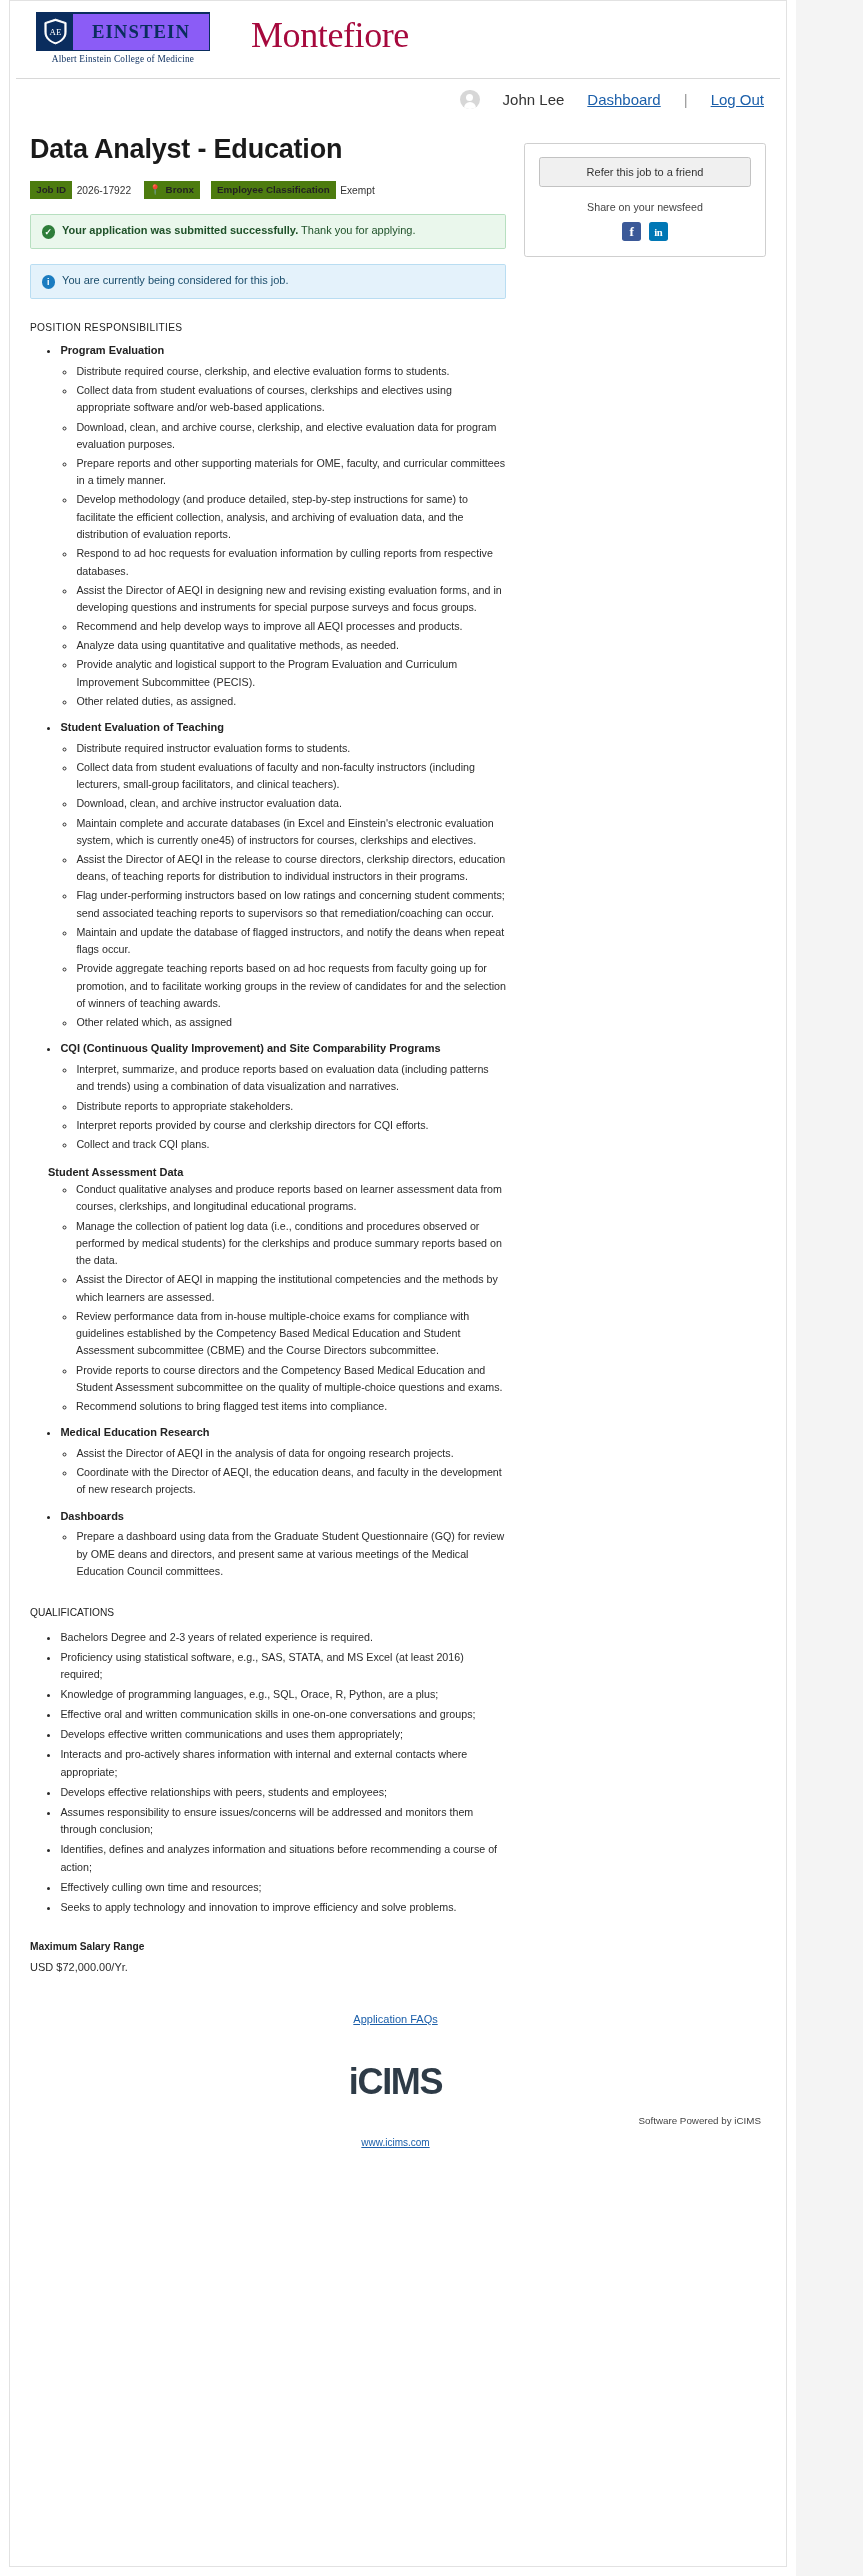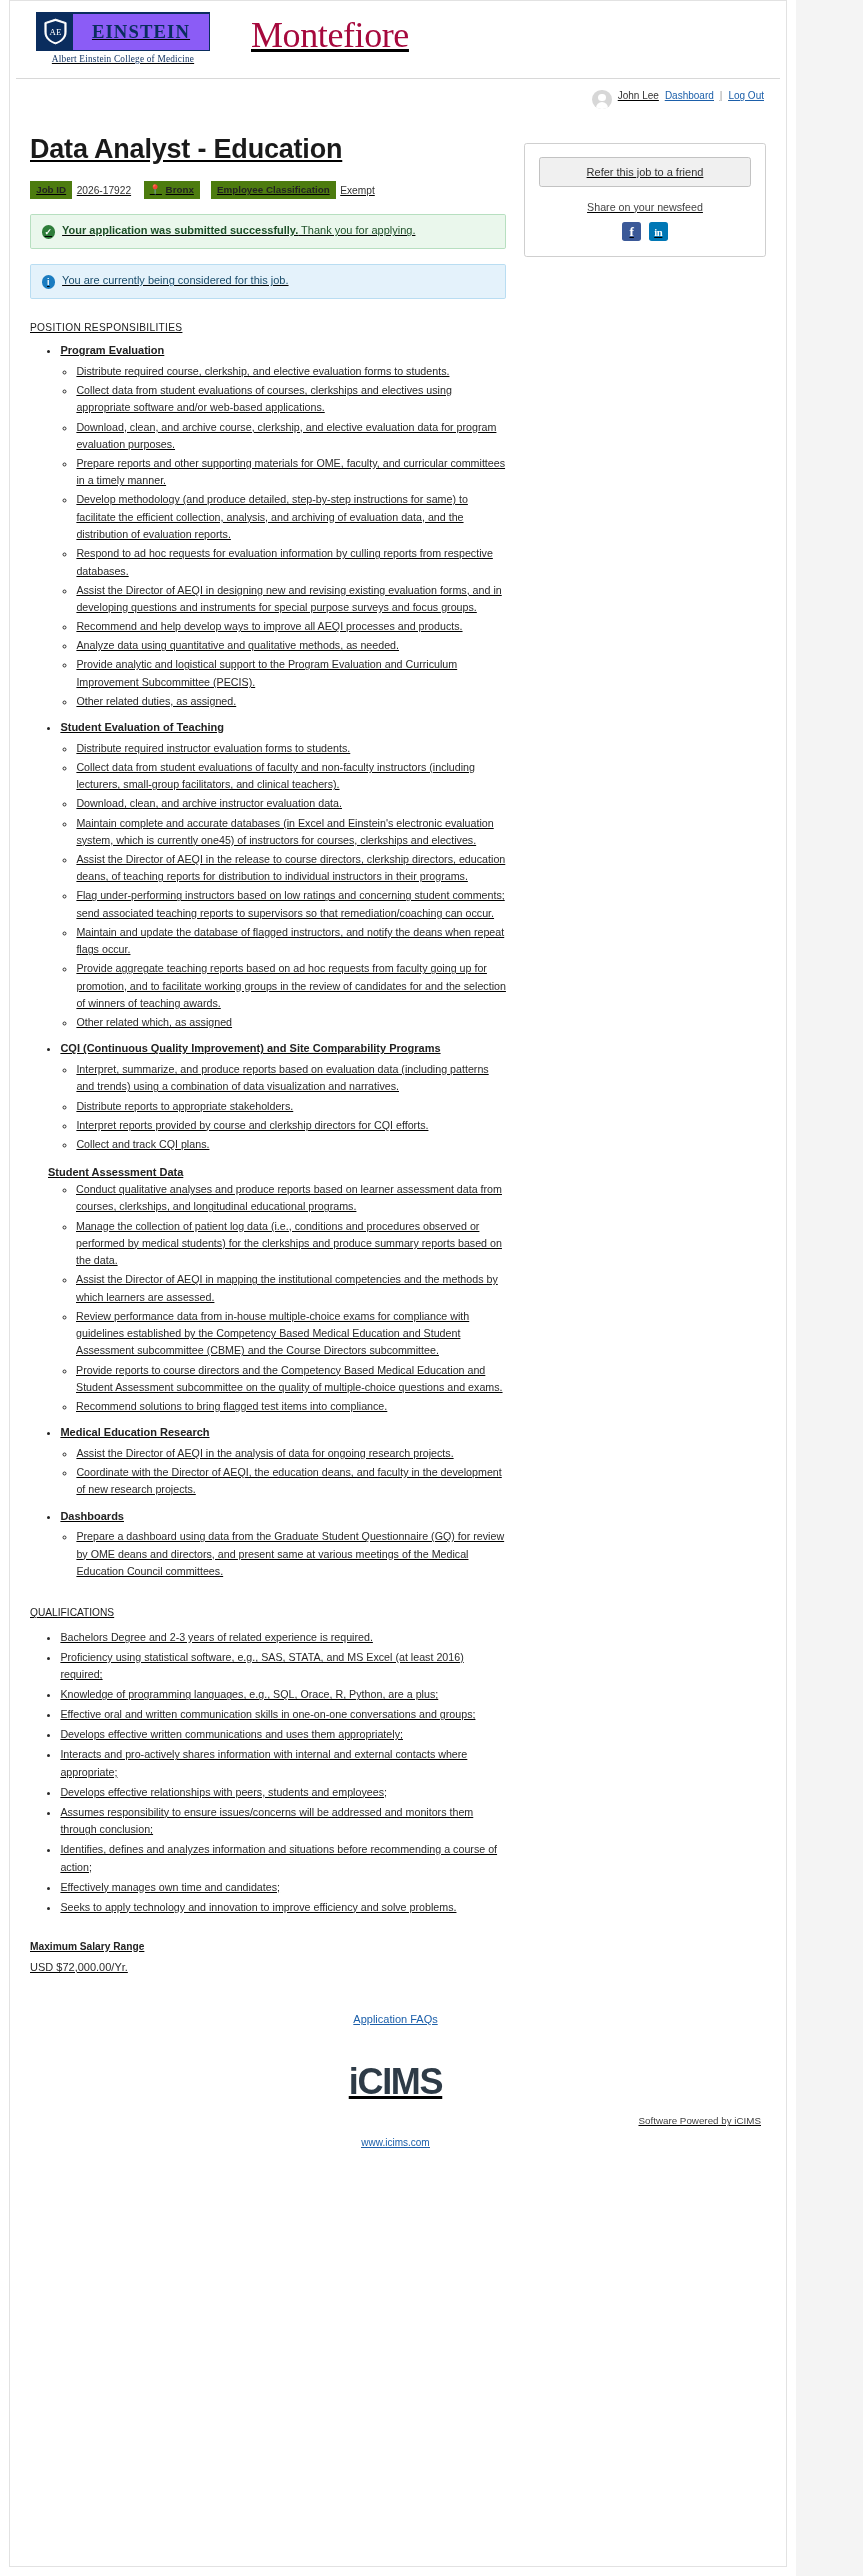--- a/index.html
+++ b/index.html
@@ -7,21 +7,20 @@
     margin: 0; padding: 0;
     background: #f4f4f4;
     font-family: "Liberation Sans", sans-serif;
   }
   body { width: 864px; }
   .page {
     width: 796px;
     min-height: 2576px;
     background: #ffffff;
     position: relative;
-    text-decoration: underline;
   }
   
   .logo-bar {
     display: flex;
     align-items: center;
     gap: 41px;
     padding: 12.4px 36px 14.2px 36px;
     background: #fff;
   }
   .einstein-logo {
@@ -76,23 +75,24 @@
     padding-bottom: 7.1px;
   }
   .divider-line {
     border-top: 0.9px solid #d8d8d8;
     margin: 0 16px;
   }
   
   .user-bar {
     display: flex;
     justify-content: flex-end;
-    gap: 6px;
+    align-items: center;
+    gap: 23px;
     padding: 10.7px 32px 9px 0;
-    font-size: 10px;
+    font-size: 15px;
     color: #333;
   }
   .avatar {
     width: 19.5px; height: 19.5px;
     border-radius: 50%;
     background: #d7d7d7;
     display: flex; align-items: flex-end; justify-content: center;
     overflow: hidden;
     flex: 0 0 auto;
   }
@@ -477,21 +477,21 @@
       <ul class="quals">
         <li>Bachelors Degree and 2-3 years of related experience is required.</li>
         <li>Proficiency using statistical software, e.g., SAS, STATA, and MS Excel (at least 2016) required;</li>
         <li>Knowledge of programming languages, e.g., SQL, Orace, R, Python, are a plus;</li>
         <li>Effective oral and written communication skills in one-on-one conversations and groups;</li>
         <li>Develops effective written communications and uses them appropriately;</li>
         <li>Interacts and pro-actively shares information with internal and external contacts where appropriate;</li>
         <li>Develops effective relationships with peers, students and employees;</li>
         <li>Assumes responsibility to ensure issues/concerns will be addressed and monitors them through conclusion;</li>
         <li>Identifies, defines and analyzes information and situations before recommending a course of action;</li>
-        <li>Effectively manages own time and candidates;</li>
+        <li>Effectively culling own time and resources;</li>
         <li>Seeks to apply technology and innovation to improve efficiency and solve problems.</li>
       </ul>
 
       <div class="salary-head">Maximum Salary Range</div>
       <div class="salary-val">USD $72,000.00/Yr.</div>
     </div>
 
     <div class="side-col">
       <div class="side-box">
         <button class="refer-btn">Refer this job to a friend</button>

